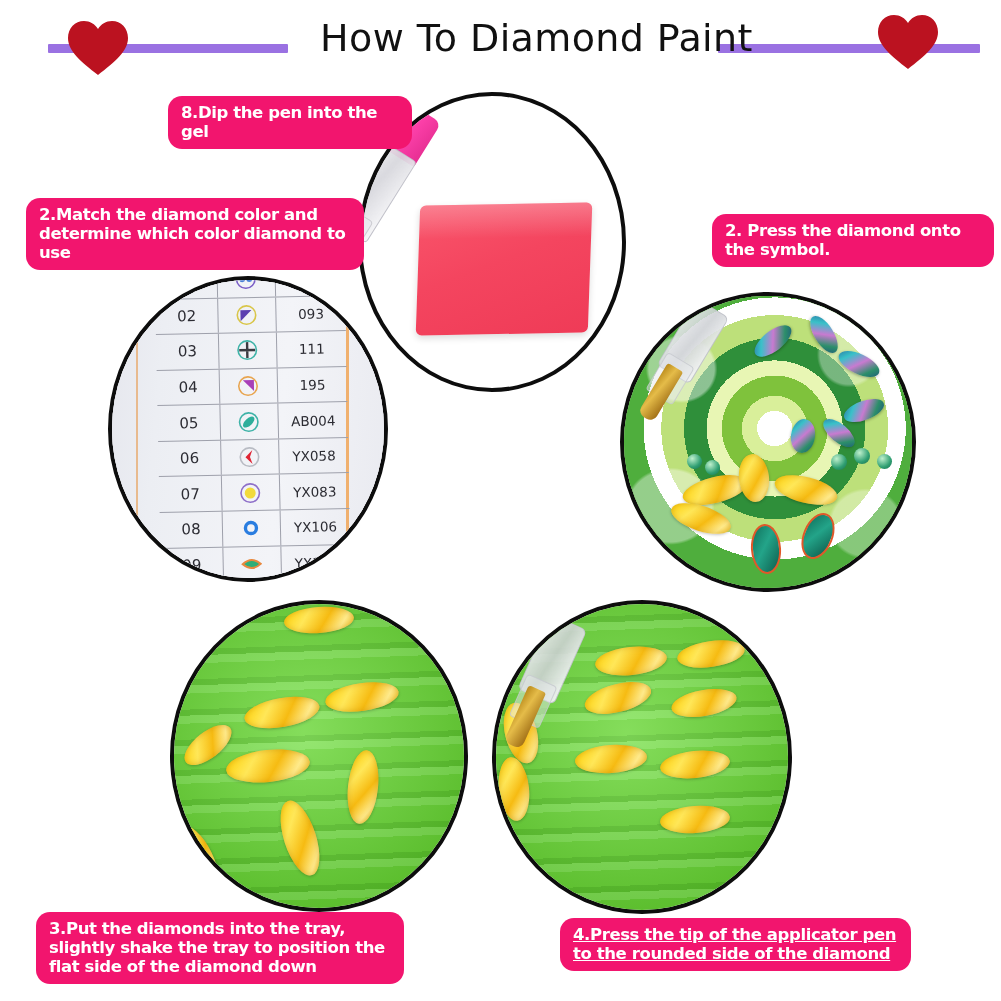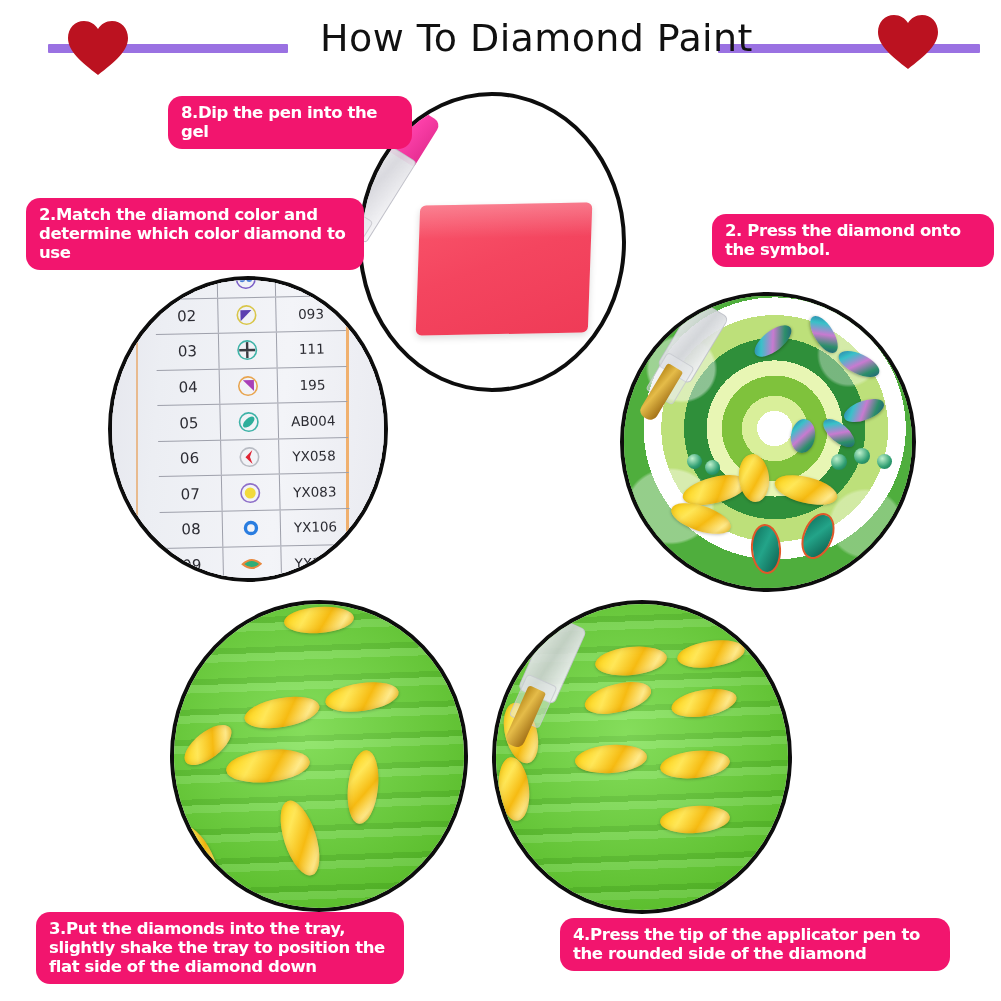--- a/index.html
+++ b/index.html
@@ -42,21 +42,21 @@
     line-height:19px;
     letter-spacing:-0.4px;
     padding:7px 13px 8px 13px;
     box-sizing:border-box;
     z-index:6;
   }
   #label-1{left:168px;top:96px;width:244px;}
   #label-2{left:26px;top:198px;width:338px;}
   #label-5{left:712px;top:214px;width:282px;}
   #label-3{left:8px;top:912px;width:368px;margin-left:28px;}
-  #label-4{left:560px;top:918px;width:390px;}
+  #label-4{left:560px;top:918px;width:351px;text-decoration:underline;}
 
   
   .circle{
     position:absolute;border-radius:50%;
     border:4px solid #0d0d0d;
     overflow:hidden;background:#fff;
     box-sizing:border-box;
     z-index:3;
   }
   #circle-1{left:358px;top:92px;width:268px;height:300px;border-radius:50%;}

